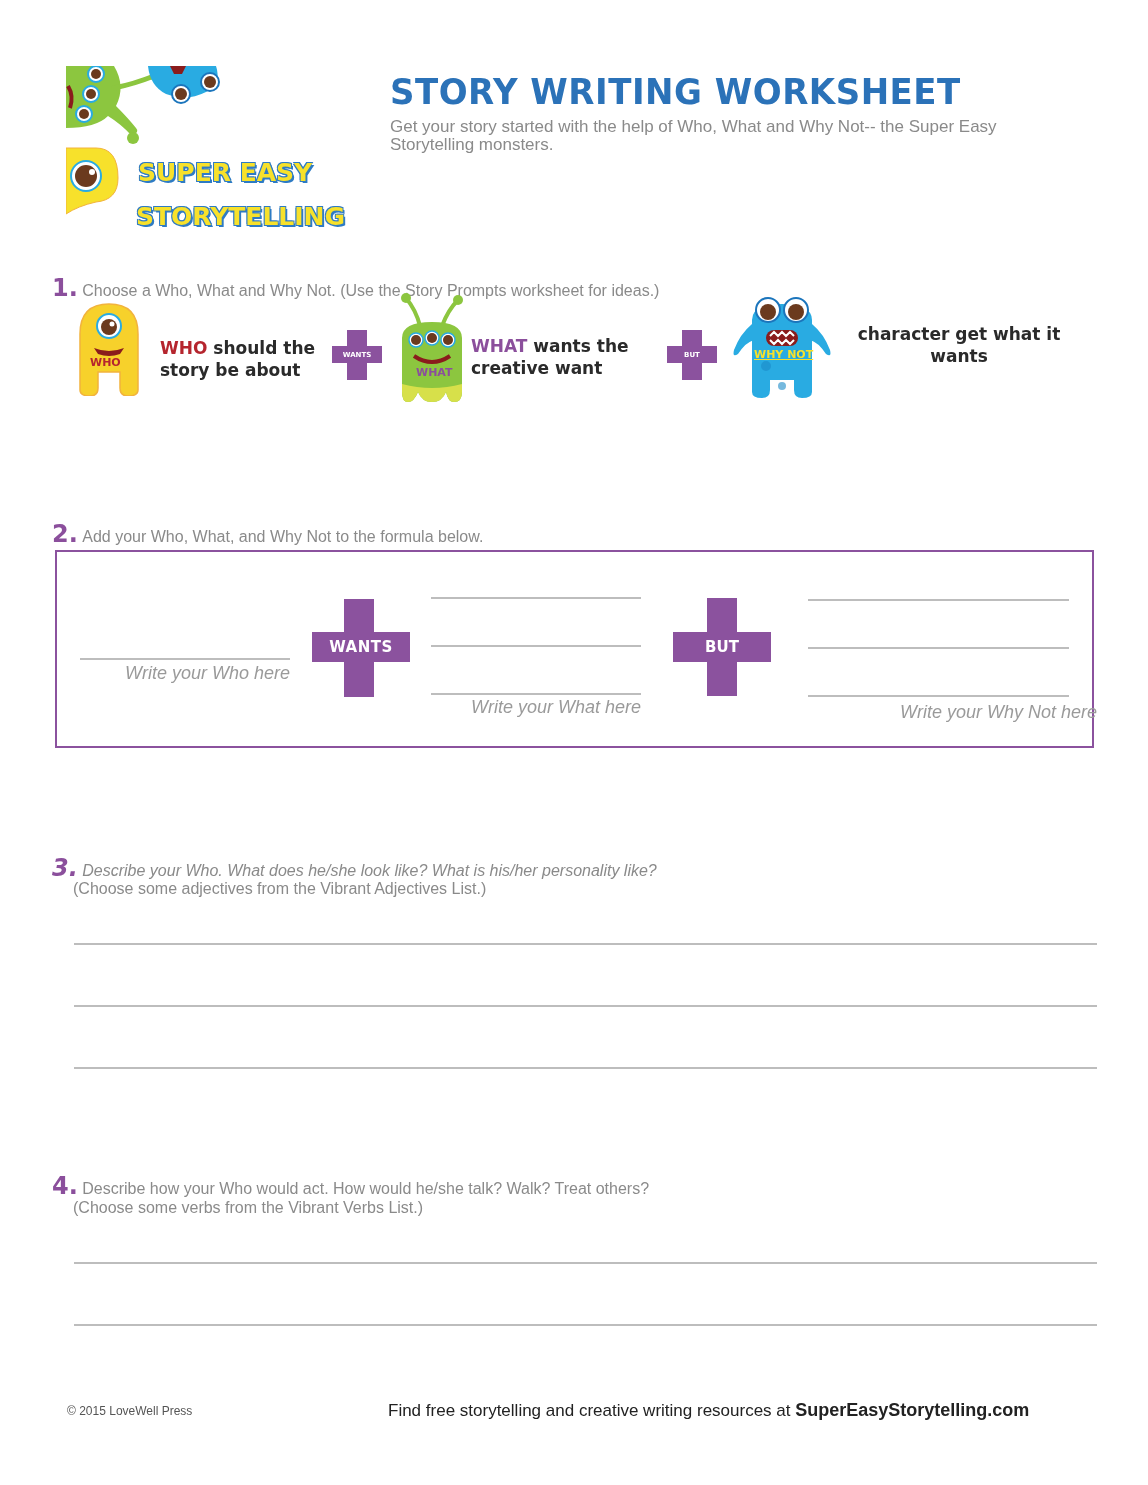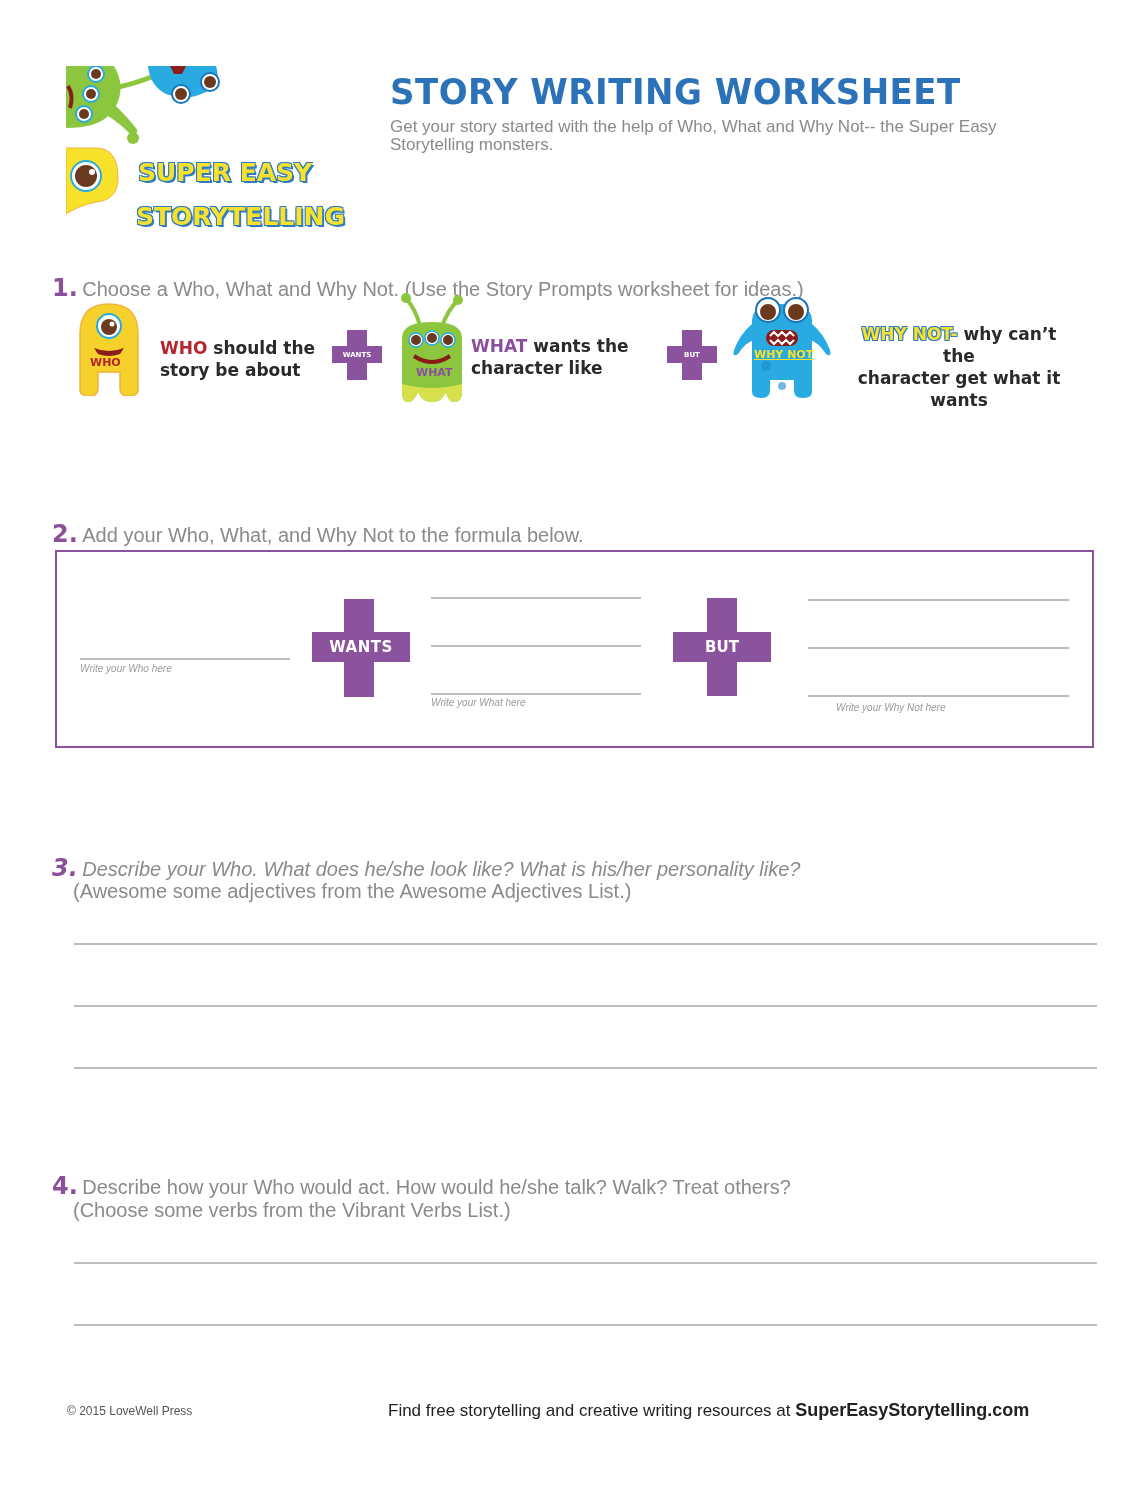--- a/index.html
+++ b/index.html
@@ -10,38 +10,38 @@
   .logo { left:66px; top:66px; width:300px; height:150px; }
   .logo-text { position:absolute; font-family:"DejaVu Sans", sans-serif; font-weight:bold; color:#f7e12b; font-size:25px; letter-spacing:0px;
     text-shadow: 2px 2px 0 #2e7bc4, -1px -1px 0 #2e7bc4, 1px -1px 0 #2e7bc4, -1px 1px 0 #2e7bc4; white-space:nowrap;margin-top:40px; }
 
   
   .title { left:390px; top:70px; font-family:"DejaVu Sans", sans-serif; font-weight:bold; font-size:34px; color:#2b72b8; letter-spacing:0.5px; white-space:nowrap; transform:scaleY(1.05); transform-origin:left top; }
   .subtitle { left:390px; top:118px; width:690px; font-size:17px; line-height:18px; color:#8a8a8a; }
 
   
   .step-num { font-family:"DejaVu Sans", sans-serif; font-weight:bold; color:#8b4f9c; font-size:24px; }
-  .step-text { font-size:20px; color:#8a8a8a; }
+  .step-text { font-size:16px; color:#8a8a8a; }
   .step { white-space:nowrap; }
 
   
   .desc { font-family:"DejaVu Sans", sans-serif; font-weight:bold; font-size:17px; color:#2a2a2a; line-height:22px; }
   .kw-red { color:#b5252e; font-weight:bold; }
   .kw-purple { color:#8b4f9c; font-weight:bold; }
   .kw-yellow { color:#f7e12b; text-shadow:1px 1px 0 #2e7bc4,-1px -1px 0 #2e7bc4,1px -1px 0 #2e7bc4,-1px 1px 0 #2e7bc4; }
 
   
   .plus { position:absolute; }
   .plus .v { position:absolute; background:#8b529e; }
   .plus .h { position:absolute; background:#8b529e; color:#fff; font-family:"DejaVu Sans", sans-serif; font-weight:bold; display:flex; align-items:center; justify-content:center; }
 
   
   .formula-box { left:55px; top:550px; width:1039px; height:198px; border:2px solid #8b529e; box-sizing:border-box; }
   .line { position:absolute; height:2px; background:#bdbdbd; }
-  .hint { position:absolute; font-style:italic; font-size:10px; color:#9a9a9a; text-align:left; }
+  .hint { position:absolute; font-style:italic; font-size:18px; color:#9a9a9a; text-align:right; }
 </style>
 </head>
 <body>
 
 <div class="abs logo">
   <svg width="300" height="150" viewBox="0 0 300 150">
 
     <path d="M0 0 H48 Q60 20 50 40 Q62 52 70 62 Q74 66 66 70 Q55 58 42 50 Q30 62 0 62 Z" fill="#8cc63f"></path>
     <path d="M48 22 Q68 18 88 10" stroke="#8cc63f" stroke-width="5" fill="none" stroke-linecap="round"></path>
     <circle cx="89" cy="10" r="5" fill="#8cc63f"></circle>
@@ -113,21 +113,21 @@
       <circle cx="36" cy="46" r="5" fill="#6b3a1e"></circle>
     <circle cx="52" cy="48" r="7" fill="#fff" stroke="#29abe2" stroke-width="1.5"></circle>
       <circle cx="52" cy="48" r="5" fill="#6b3a1e"></circle>
     <path d="M18 64 Q36 76 54 64" stroke="#8a1c1c" stroke-width="4" fill="none"></path>
   </svg>
   <div class="abs" style="left:20px; top:74px; font-family:'DejaVu Sans',sans-serif; font-weight:bold; font-size:11px; color:#8b4f9c;">WHAT</div>
 </div>
 
 <div class="abs desc" style="left:471px; top:335px;">
   <div><span class="kw-purple">WHAT</span><span> wants the</span></div>
-  <div>character like</div>
+  <div>creative want</div>
 </div>
 
 <div class="plus" style="left:667px; top:330px; width:50px; height:50px;">
   <div class="v" style="left:15px; top:0; width:20px; height:50px;"></div>
   <div class="h" style="left:0; top:16px; width:50px; height:17px; font-size:7px;">BUT</div>
 </div>
 
 <div class="abs" style="left:732px; top:294px; width:100px; height:104px;">
   <svg width="100" height="104" viewBox="0 0 100 104">
     <path d="M20 30 Q8 40 2 56 Q0 64 6 60 Q14 48 22 46" fill="#29abe2"></path>
@@ -140,21 +140,20 @@
       <circle cx="36" cy="18" r="8" fill="#6b3a1e"></circle>
     <circle cx="64" cy="16" r="12" fill="#fff" stroke="#1b75bc" stroke-width="2"></circle>
       <circle cx="64" cy="18" r="8" fill="#6b3a1e"></circle>
     <rect x="34" y="36" width="32" height="16" rx="8" fill="#8a1c1c"></rect>
     <path d="M38 42 L42 38 L46 42 L50 38 L54 42 L58 38 L62 42 M38 46 L42 50 L46 46 L50 50 L54 46 L58 50 L62 46" stroke="#fff" stroke-width="2" fill="none"></path>
   </svg>
   <div class="abs" style="left:22px; top:54px; font-family:'DejaVu Sans',sans-serif; font-weight:bold; font-size:11px; color:#f7e12b; white-space:nowrap;text-decoration:underline;">WHY NOT</div>
 </div>
 
 <div class="abs desc" style="left:844px; top:323px; width:230px; text-align:center;">
-  <div><span class="kw-yellow">WHY NOT-</span><span> why can’t the</span></div>
   <div>character get what it</div>
   <div>wants</div>
 </div>
 
 <div class="abs step" style="left:52px; top:520px;">
   <span class="step-num">2.</span>
   <span class="step-text">Add your Who, What, and Why Not to the formula below.</span>
 </div>
 
 <div class="abs formula-box"></div>
@@ -179,21 +178,21 @@
 
 <div class="line" style="left:808px; top:599px; width:261px;"></div>
 <div class="line" style="left:808px; top:647px; width:261px;"></div>
 <div class="line" style="left:808px; top:695px; width:261px;"></div>
 <div class="hint" style="left:836px; top:702px; width:261px;">Write your Why Not here</div>
 
 <div class="abs step" style="left:52px; top:854px;font-style:italic;">
   <span class="step-num">3.</span>
   <span class="step-text">Describe your Who. What does he/she look like? What is his/her personality like?</span>
 </div>
-<div class="abs step-text" style="left:73px; top:880px;">(Awesome some adjectives from the Awesome Adjectives List.)</div>
+<div class="abs step-text" style="left:73px; top:880px;">(Choose some adjectives from the Vibrant Adjectives List.)</div>
 
 <div class="line" style="left:74px; top:943px; width:1023px;"></div>
 <div class="line" style="left:74px; top:1005px; width:1023px;"></div>
 <div class="line" style="left:74px; top:1067px; width:1023px;"></div>
 
 <div class="abs step" style="left:52px; top:1172px;">
   <span class="step-num">4.</span>
   <span class="step-text">Describe how your Who would act. How would he/she talk? Walk? Treat others?</span>
 </div>
 <div class="abs step-text" style="left:73px; top:1199px;">(Choose some verbs from the Vibrant Verbs List.)</div>

